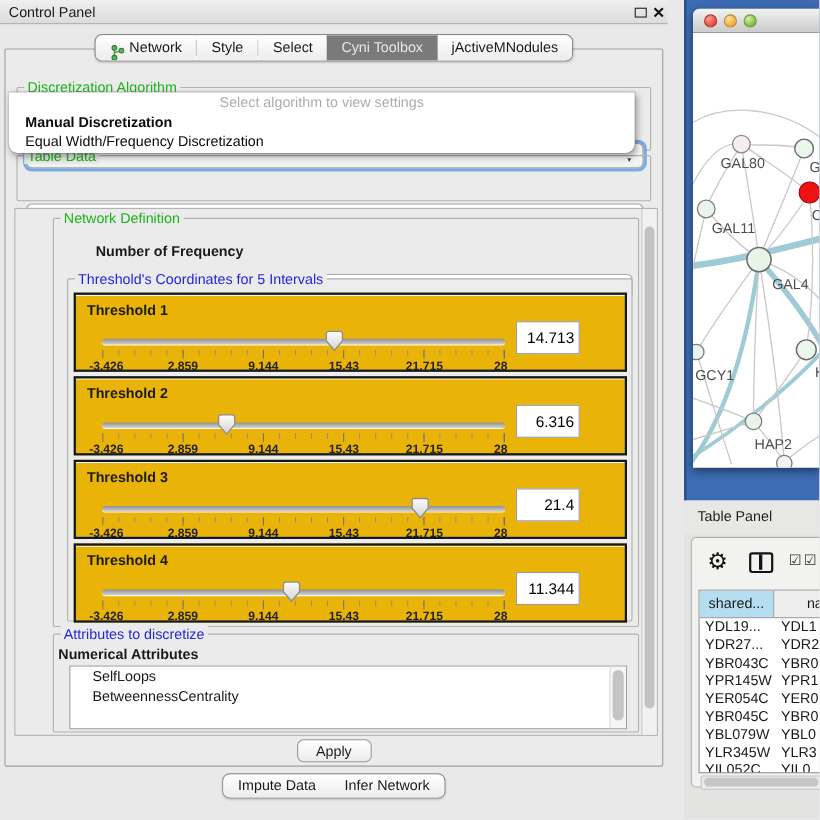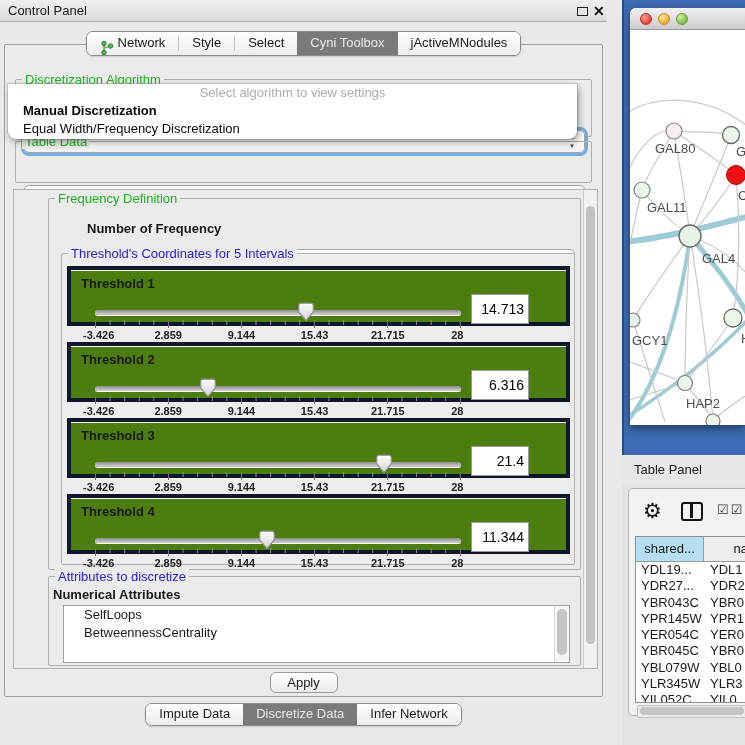--- a/index.html
+++ b/index.html
@@ -42,22 +42,22 @@
   .popup .item.b { font-weight:bold; }
 
   
   .scroll-area { position:absolute; left:8px; top:144px; width:585px; height:480px;
     border:1px solid #b3b3b3; background:#ebebeb; overflow:hidden; }
   .vsb { position:absolute; right:0; top:0; bottom:0; width:14px; background:#f1f1f1; border-left:1px solid #c9c9c9; }
   .vsb .th { position:absolute; left:2px; width:9px; border-radius:5px; background:#c2c2c2; }
 
   .num-row-label { position:absolute; left:38px; top:22px; font-weight:bold; }
 
-  .th-box { position:absolute; left:5px; width:503px; height:60px; border:4px solid #0f172a;
-    background:#4d7c0f; box-shadow:inset 0 1px 0 #f8f8f8; }
+  .th-box { position:absolute; left:5px; width:503px; height:72px; border:2px solid #0f172a;
+    background:#eab308; box-shadow:inset 0 1px 0 #f8f8f8; }
   .th-label { position:absolute; left:10px; top:6px; font-weight:bold; }
   .slider { position:absolute; left:24px; top:36px; width:366px; height:34px; }
   .track { position:absolute; left:0; right:0; top:4px; height:5px; border-radius:3px;
     background:linear-gradient(#8f8f8f,#d2d2d2); box-shadow:0 1px 0 #fafafa; }
   .thumb { position:absolute; top:-4px; width:18px; height:20px; margin-left:-9px; }
   .ticks-mi { position:absolute; left:0; top:14px; width:100%; height:5px;
     background-image:linear-gradient(to right,#8d8d8d 1px,transparent 1px); background-size:4% 100%; border-right:1px solid #8d8d8d; }
   .ticks-ma { position:absolute; left:0; top:14px; width:100%; height:8px;
     background-image:linear-gradient(to right,#6f6f6f 1px,transparent 1px); background-size:20% 100%; border-right:1px solid #6f6f6f; }
   .tick-lab { position:absolute; top:23px; transform:translateX(-50%); font-size:11px; font-weight:bold; color:#222; white-space:nowrap; }
@@ -137,21 +137,21 @@
         <span class="stepper"><span>▲</span><br><span>▼</span></span>
       </div>
     </div>
 
     <div class="scroll-area">
       <div class="vsb">
           <div class="th" style="top:16px; height:438px;"></div>
         </div>
 
       <div class="grp" style="left:34px; top:8px; width:533px; height:372px;">
-        <span class="gt green">Frequency Definition</span>
+        <span class="gt green">Network Definition</span>
         <span class="num-row-label">Number of Frequency</span>
         <div class="combo" style="left:172px; top:18px; width:354px;">
           <span>5</span>
           <span class="stepper"><span>▲</span><br><span>▼</span></span>
         </div>
 
         <div class="grp" style="left:12px; top:54px; width:514px; height:312px; background:#ededed;">
           <span class="gt blue" style="background:#ebebeb;">Threshold's Coordinates for 5 Intervals</span>
 
           <div class="th-box" style="top:12px;">
@@ -294,23 +294,20 @@
   <div class="popup">
     <div class="prompt">Select algorithm to view settings</div>
     <div class="item b">Manual Discretization</div>
     <div class="item">Equal Width/Frequency Discretization</div>
   </div>
 
   <div class="bottom-bar">
     <div class="seg" style="height:23px;">
       <div class="s" style="line-height:22px;">
           <span>Impute Data</span>
-        </div>
-      <div class="s sel" style="line-height:22px;">
-          <span>Discretize Data</span>
         </div>
       <div class="s" style="line-height:22px;">
           <span>Infer Network</span>
         </div>
     </div>
   </div>
 </div>
 
 <div id="net-frame">
   <div class="net-win">

